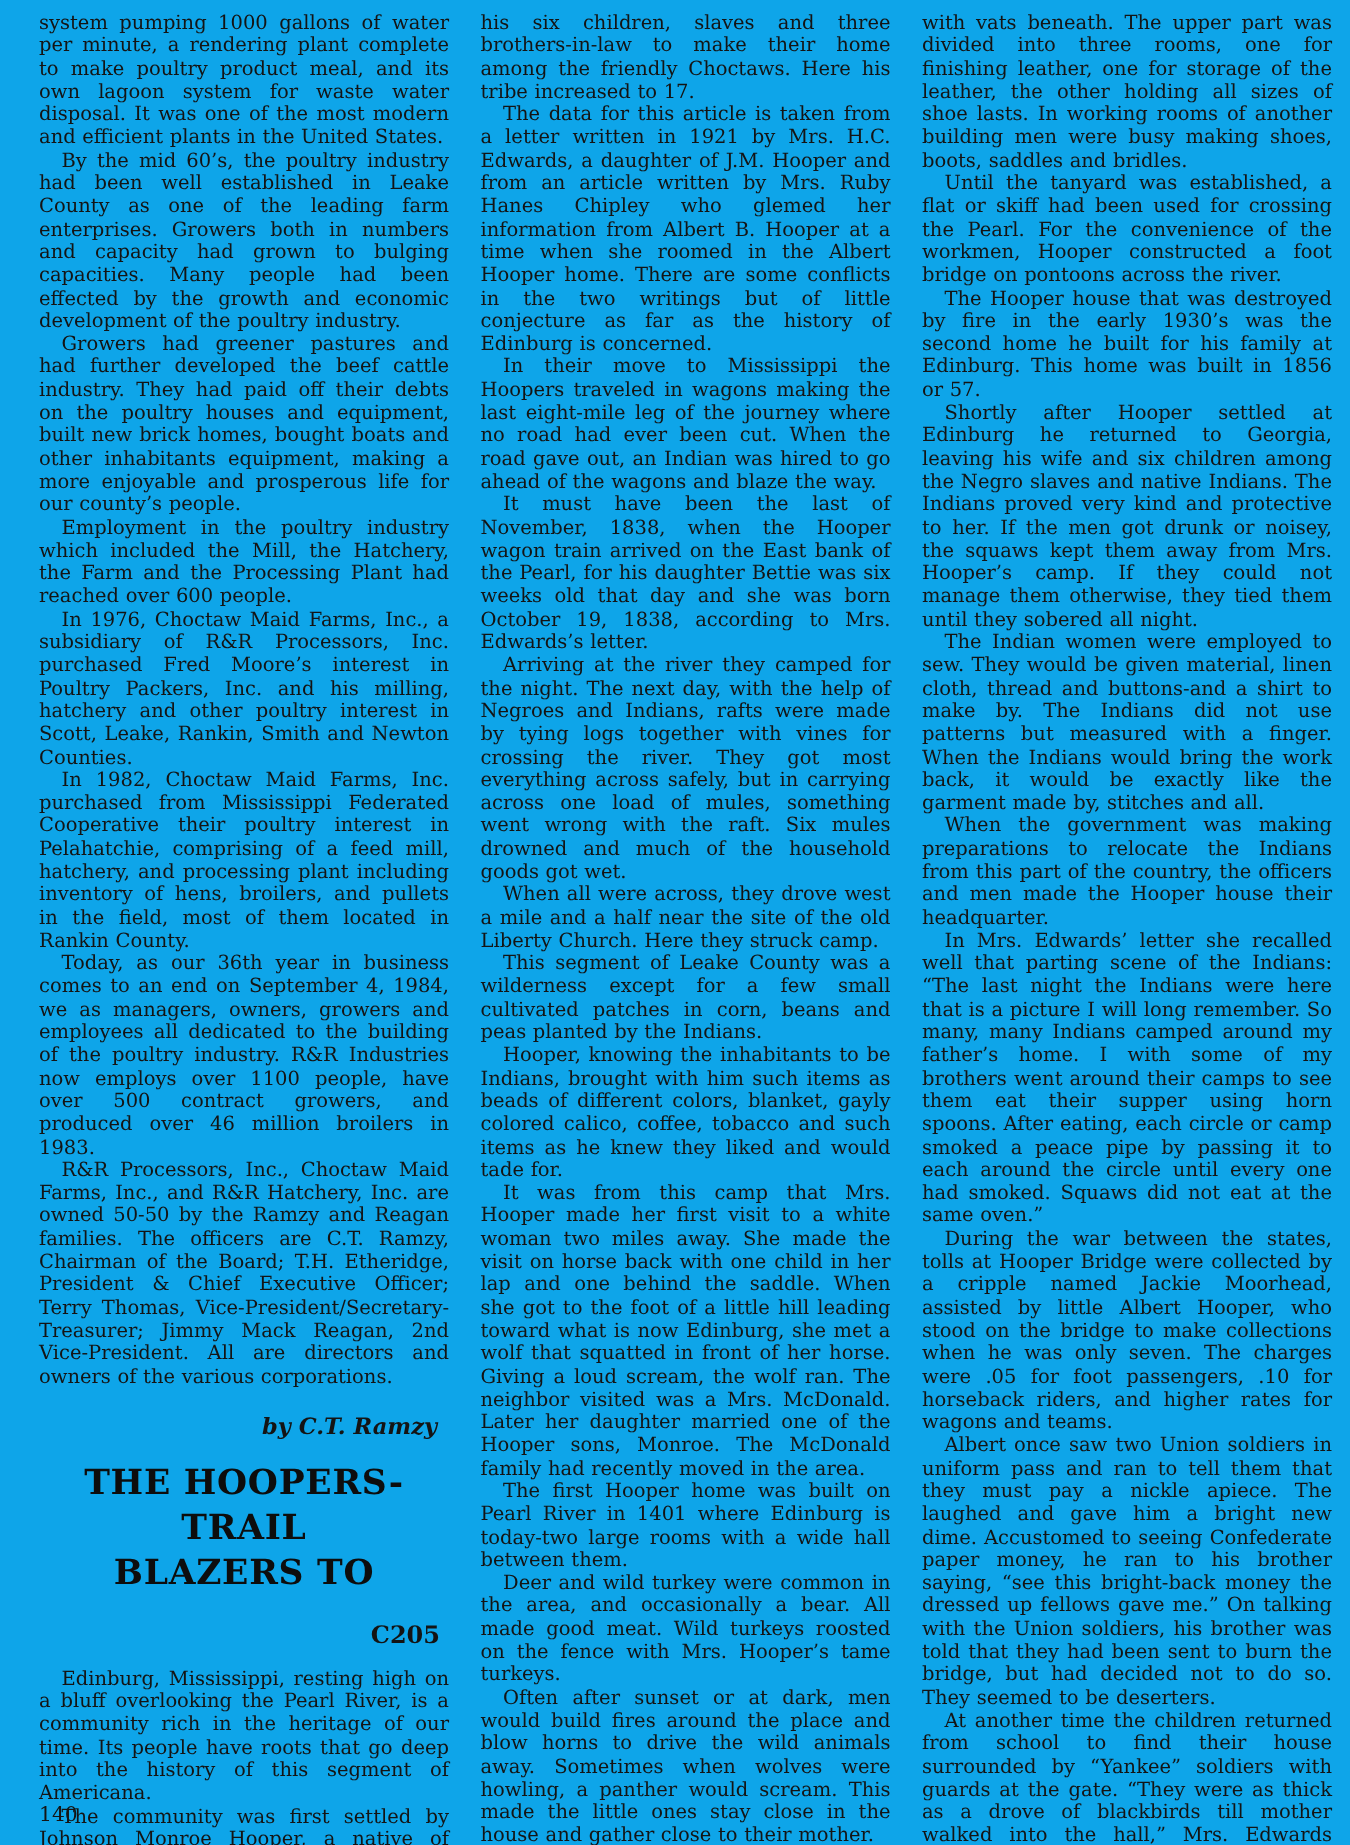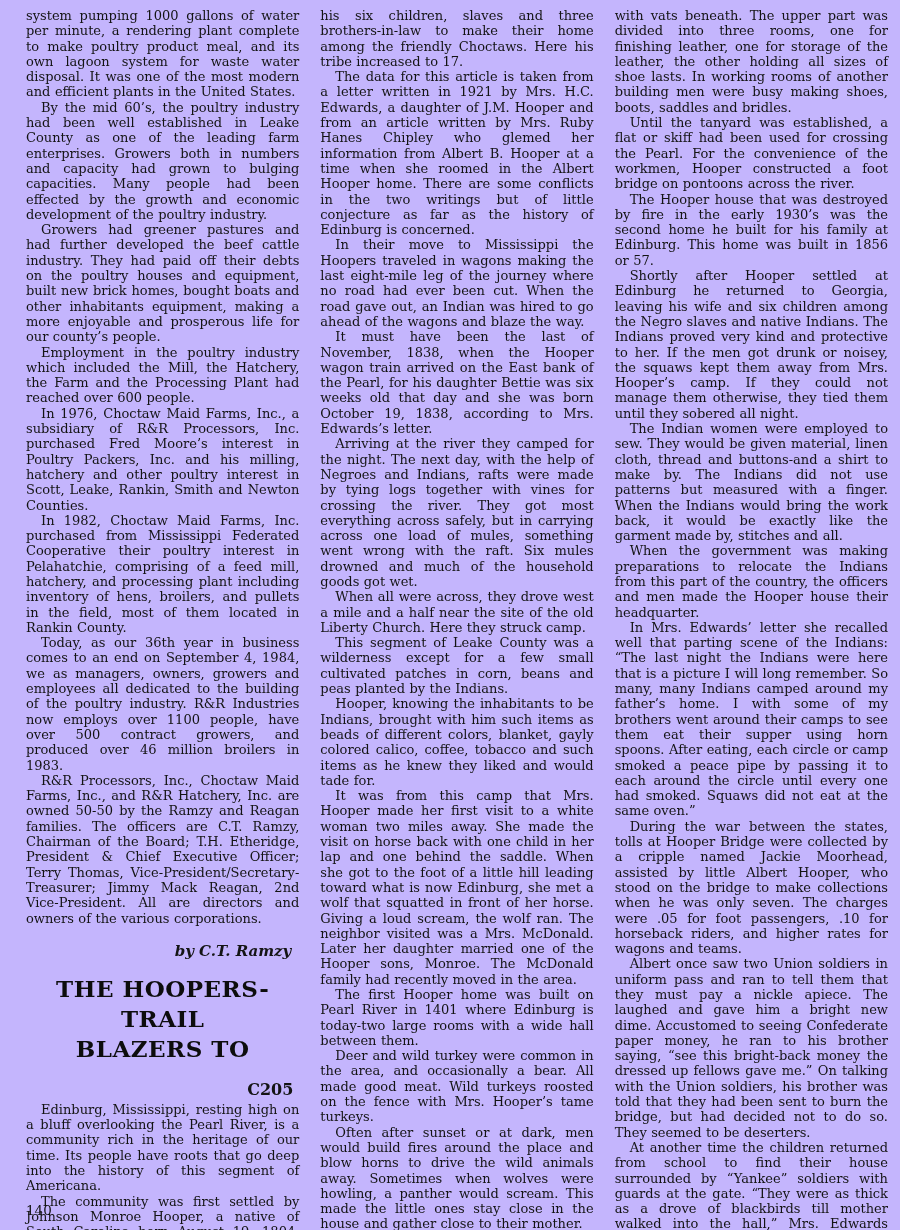--- a/index.html
+++ b/index.html
@@ -1,20 +1,20 @@
 <!DOCTYPE html>
 <html><head>
 <meta charset="utf-8">
 <style>
   html,body { margin:0; padding:0; background:#e8e6e0; }
   .page {
     position:relative;
     width:900px; height:1230px;
     margin:0 auto;
-    background:#c4b5fd;
+    background:#0ea5e9;
     color:#141414;
     font-family:"DejaVu Serif","Liberation Serif",serif;
     overflow:hidden;
   }
   .cols { display:flex; padding:8px 12px 0 26px; }
   .col { width:274px; }
   .col + .col { margin-left:21px; }
   .col p {
     margin:0;
     font-size:13px;
@@ -38,21 +38,21 @@
     font-weight:bold;
     text-align:center;
     line-height:30px;
     letter-spacing:0.5px;
     color:#0d0d0d;
   }
   .code {
     text-align:right;
     font-weight:bold;
     font-size:16px;
-    margin:1px 6px 3px 0;
+    margin:1px 6px 13px 0;
   }
   .page-number {
     position:absolute;
     left:26px; bottom:12px;
     font-size:13.5px;
   }
 </style>
 </head>
 <body>
 

